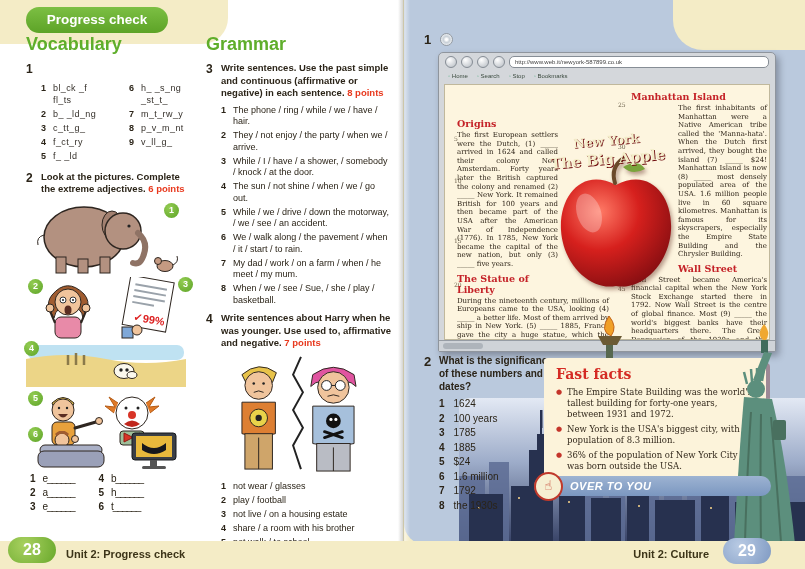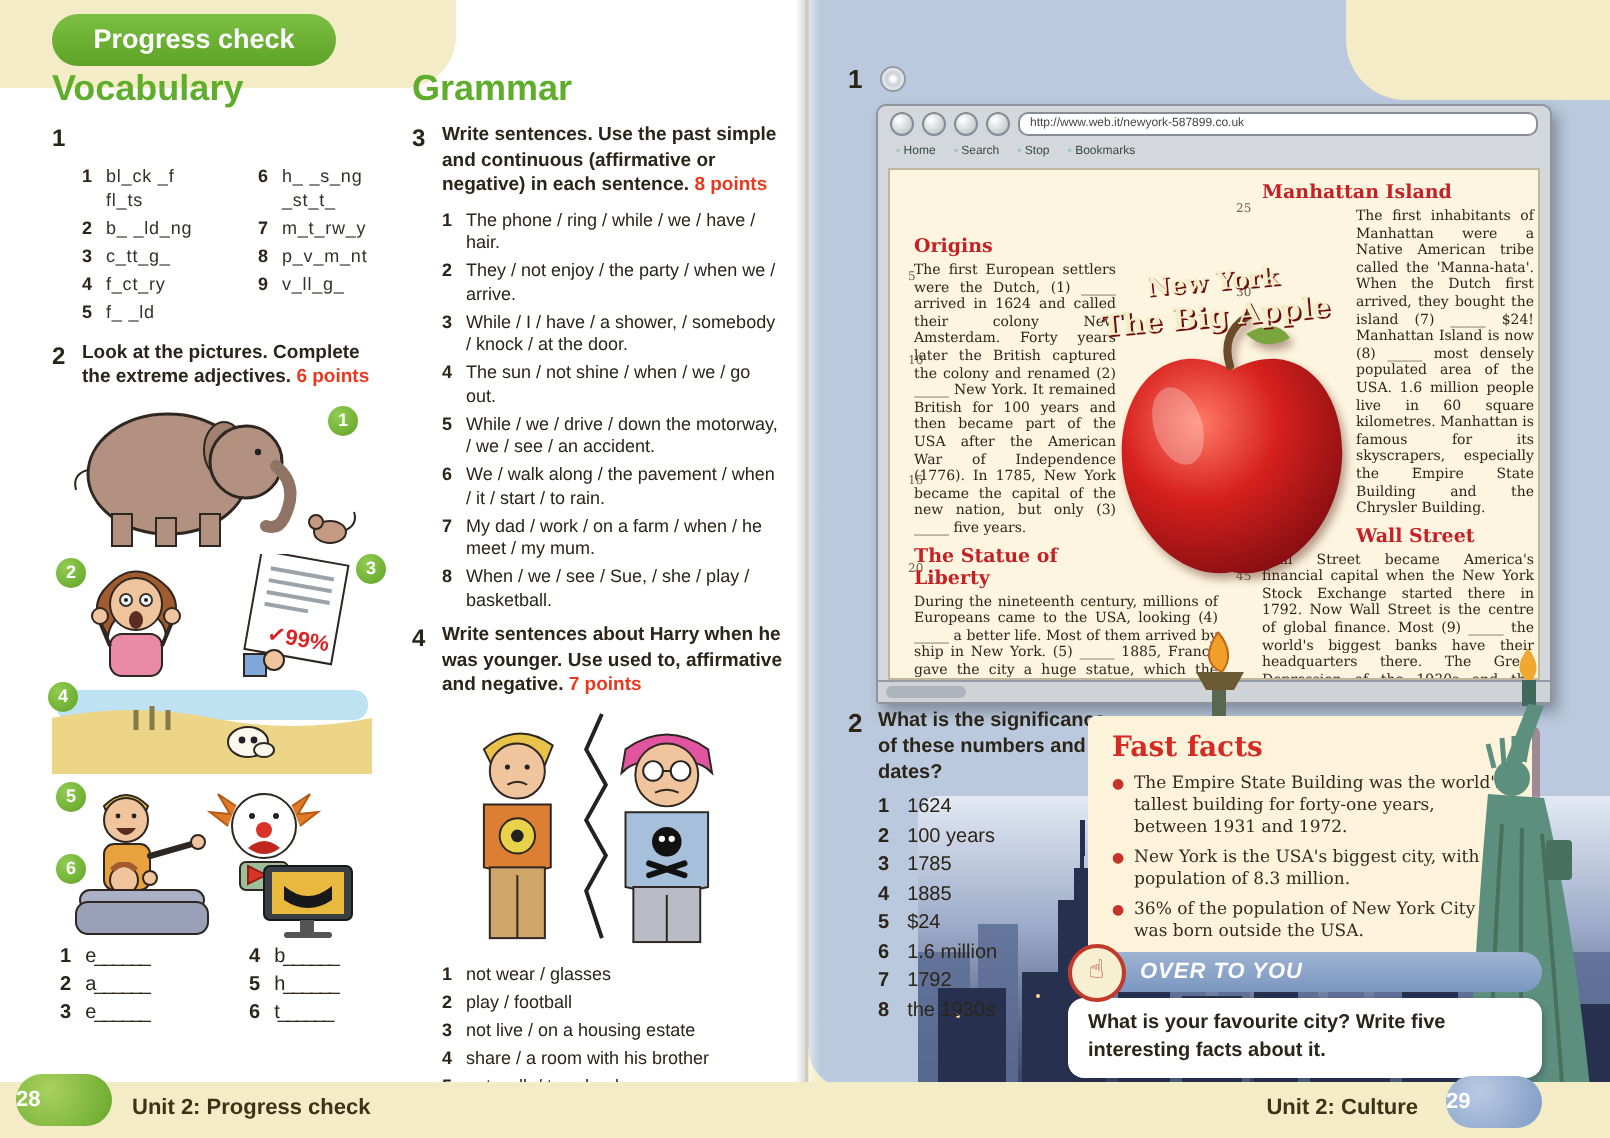--- a/index.html
+++ b/index.html
@@ -11,22 +11,22 @@
   .tab-green{position:absolute;left:26px;top:7px;width:142px;height:26px;background:linear-gradient(#7cbf43,#5da327);
              border-radius:13px;color:#fff;font-weight:bold;font-size:13.5px;line-height:26px;text-align:center;}
   .page-right{position:absolute;left:404px;top:0;width:401px;height:545px;background:#bac9dd;border-radius:0 0 0 22px;}
   .corner-tr{position:absolute;right:0;top:0;width:132px;height:50px;background:#f4ecc6;border-radius:0 0 0 30px;}
   .tab-blue{position:absolute;right:12px;top:6px;width:96px;height:24px;background:linear-gradient(#92abce,#7b97c0);
             border-radius:12px;color:#fff;font-weight:bold;font-size:13px;line-height:24px;text-align:center;}
   .spine{position:absolute;left:398px;top:0;width:12px;height:545px;z-index:6;
          background:linear-gradient(90deg,rgba(0,0,0,0),rgba(70,70,60,.25) 45%,rgba(255,255,255,.5) 55%,rgba(0,0,0,0));}
   
   .footerband{position:absolute;left:0;bottom:0;width:805px;height:28px;background:#f4ecc6;z-index:7;}
-  .pgoval{position:absolute;width:48px;height:26px;border-radius:13px;color:#fff;font-weight:bold;font-size:11px;
-          line-height:26px;text-align:left;}
+  .pgoval{position:absolute;width:48px;height:26px;border-radius:13px;color:#fff;font-weight:bold;font-size:16px;
+          line-height:26px;text-align:center;}
   .pgoval.green{left:8px;bottom:6px;background:radial-gradient(circle at 35% 30%,#a9d160,#68a82b);}
   .pgoval.blue{right:34px;bottom:5px;background:radial-gradient(circle at 35% 30%,#b9cbe4,#7e99c2);}
   .ftlabel{position:absolute;bottom:9px;font-weight:bold;font-size:11px;color:#3c3418;}
   .ftlabel.l{left:66px;} .ftlabel.r{right:96px;margin-left:40px;}
   
   .col1{position:absolute;left:26px;top:34px;width:170px;}
   .col2{position:absolute;left:206px;top:34px;width:186px;}
   h2.sec{color:#5fae2b;font-size:18px;font-weight:bold;margin:0 0 7px;}
   .exrow{display:flex;margin:0 0 5px;}
   .exnum{width:15px;flex:none;font-weight:bold;font-size:12px;}
@@ -36,21 +36,21 @@
   ul.itm li{display:flex;font-size:9px;line-height:11.5px;margin-bottom:2.5px;}
   ul.itm li b{width:12px;flex:none;}
   .twocol{display:flex;gap:6px;}
   .twocol ul{flex:1;}
   .vocab li span{letter-spacing:.4px;font-weight:normal;color:#35302a;}
   
   .pics{position:relative;height:266px;margin-top:2px;}
   .pic{position:absolute;}
   .badge{position:absolute;width:15px;height:15px;border-radius:50%;background:radial-gradient(circle at 35% 30%,#93cc52,#5da327);
          color:#fff;font-weight:bold;font-size:9px;line-height:15px;text-align:center;z-index:2;}
-  .answers{display:flex;gap:50px;margin-top:6px;padding-left:4px;}
+  .answers{display:flex;gap:24px;margin-top:6px;padding-left:4px;}
   .answers ul{list-style:none;margin:0;padding:0;}
   .answers li{font-size:10px;margin-bottom:3px;}
   .answers li b{margin-right:7px;}
   .blank{letter-spacing:-1px;}
   .harry{margin:2px 0 4px 8px;}
   
   .cult-ex1{position:absolute;left:20px;top:32px;display:flex;align-items:center;z-index:2;}
   .cult-ex1 .exnum{font-size:13px;width:14px;}
   .cd{width:11px;height:11px;border-radius:50%;margin:0 6px 0 2px;border:1px solid #939aa2;
       background:radial-gradient(circle,#fff 12%,#c9d0d7 40%,#eef1f4 75%,#b9c0c7);}
@@ -564,21 +564,20 @@
       <path d="M13,75 Q8,130 3,222 L64,222 Q55,135 41,77 Z" fill="#5c8f7d"></path>
       <path d="M20,90 Q16,150 14,220 M30,92 Q29,150 30,220 M40,95 Q45,150 50,220" stroke="#49705f" stroke-width="2" fill="none"></path>
       <rect x="42" y="98" width="13" height="20" rx="2" fill="#49705f"></rect>
     </svg>
 
     <div class="oty">
       <div class="oty-head">
         <span class="oty-badge">☝</span>
         <span>OVER TO YOU</span>
       </div>
-      <div class="oty-body">What is your favourite city? Write five interesting facts about it.</div>
     </div>
   </div>
 
   <div class="spine"></div>
 
   <div class="footerband">
     <span class="pgoval green">28</span>
     <span class="ftlabel l">Unit 2: Progress check</span>
     <span class="ftlabel r">Unit 2: Culture</span>
     <span class="pgoval blue">29</span>

